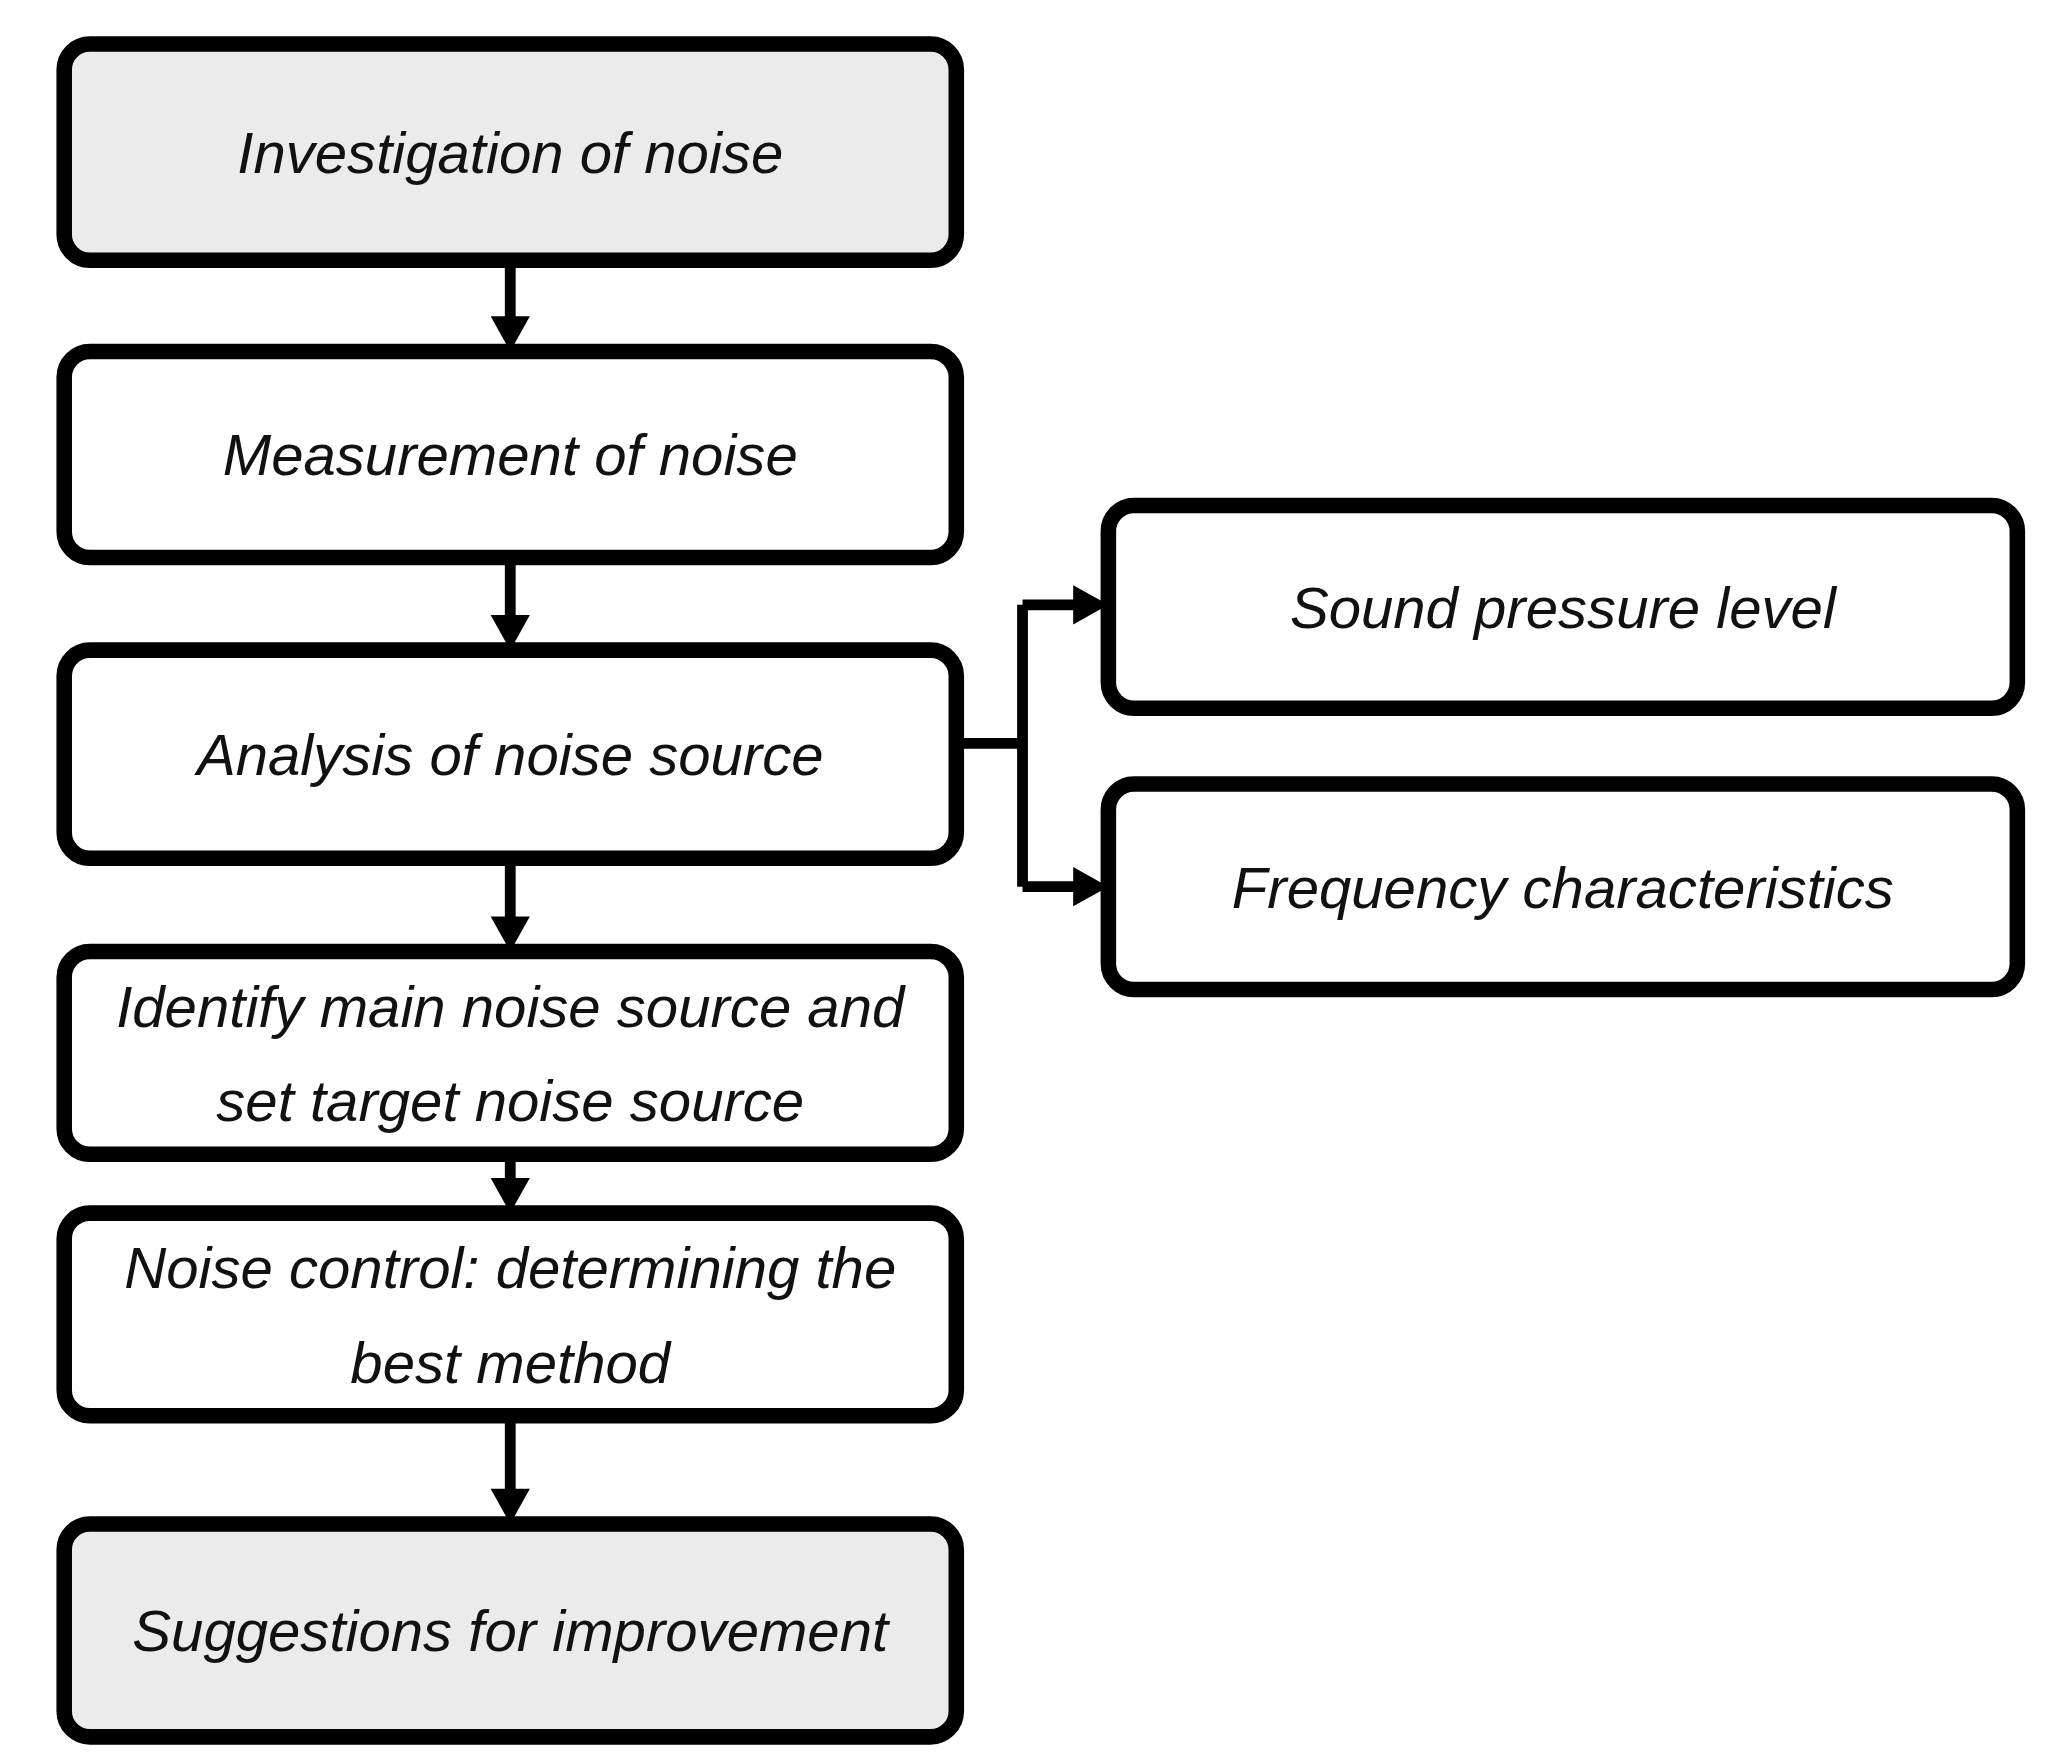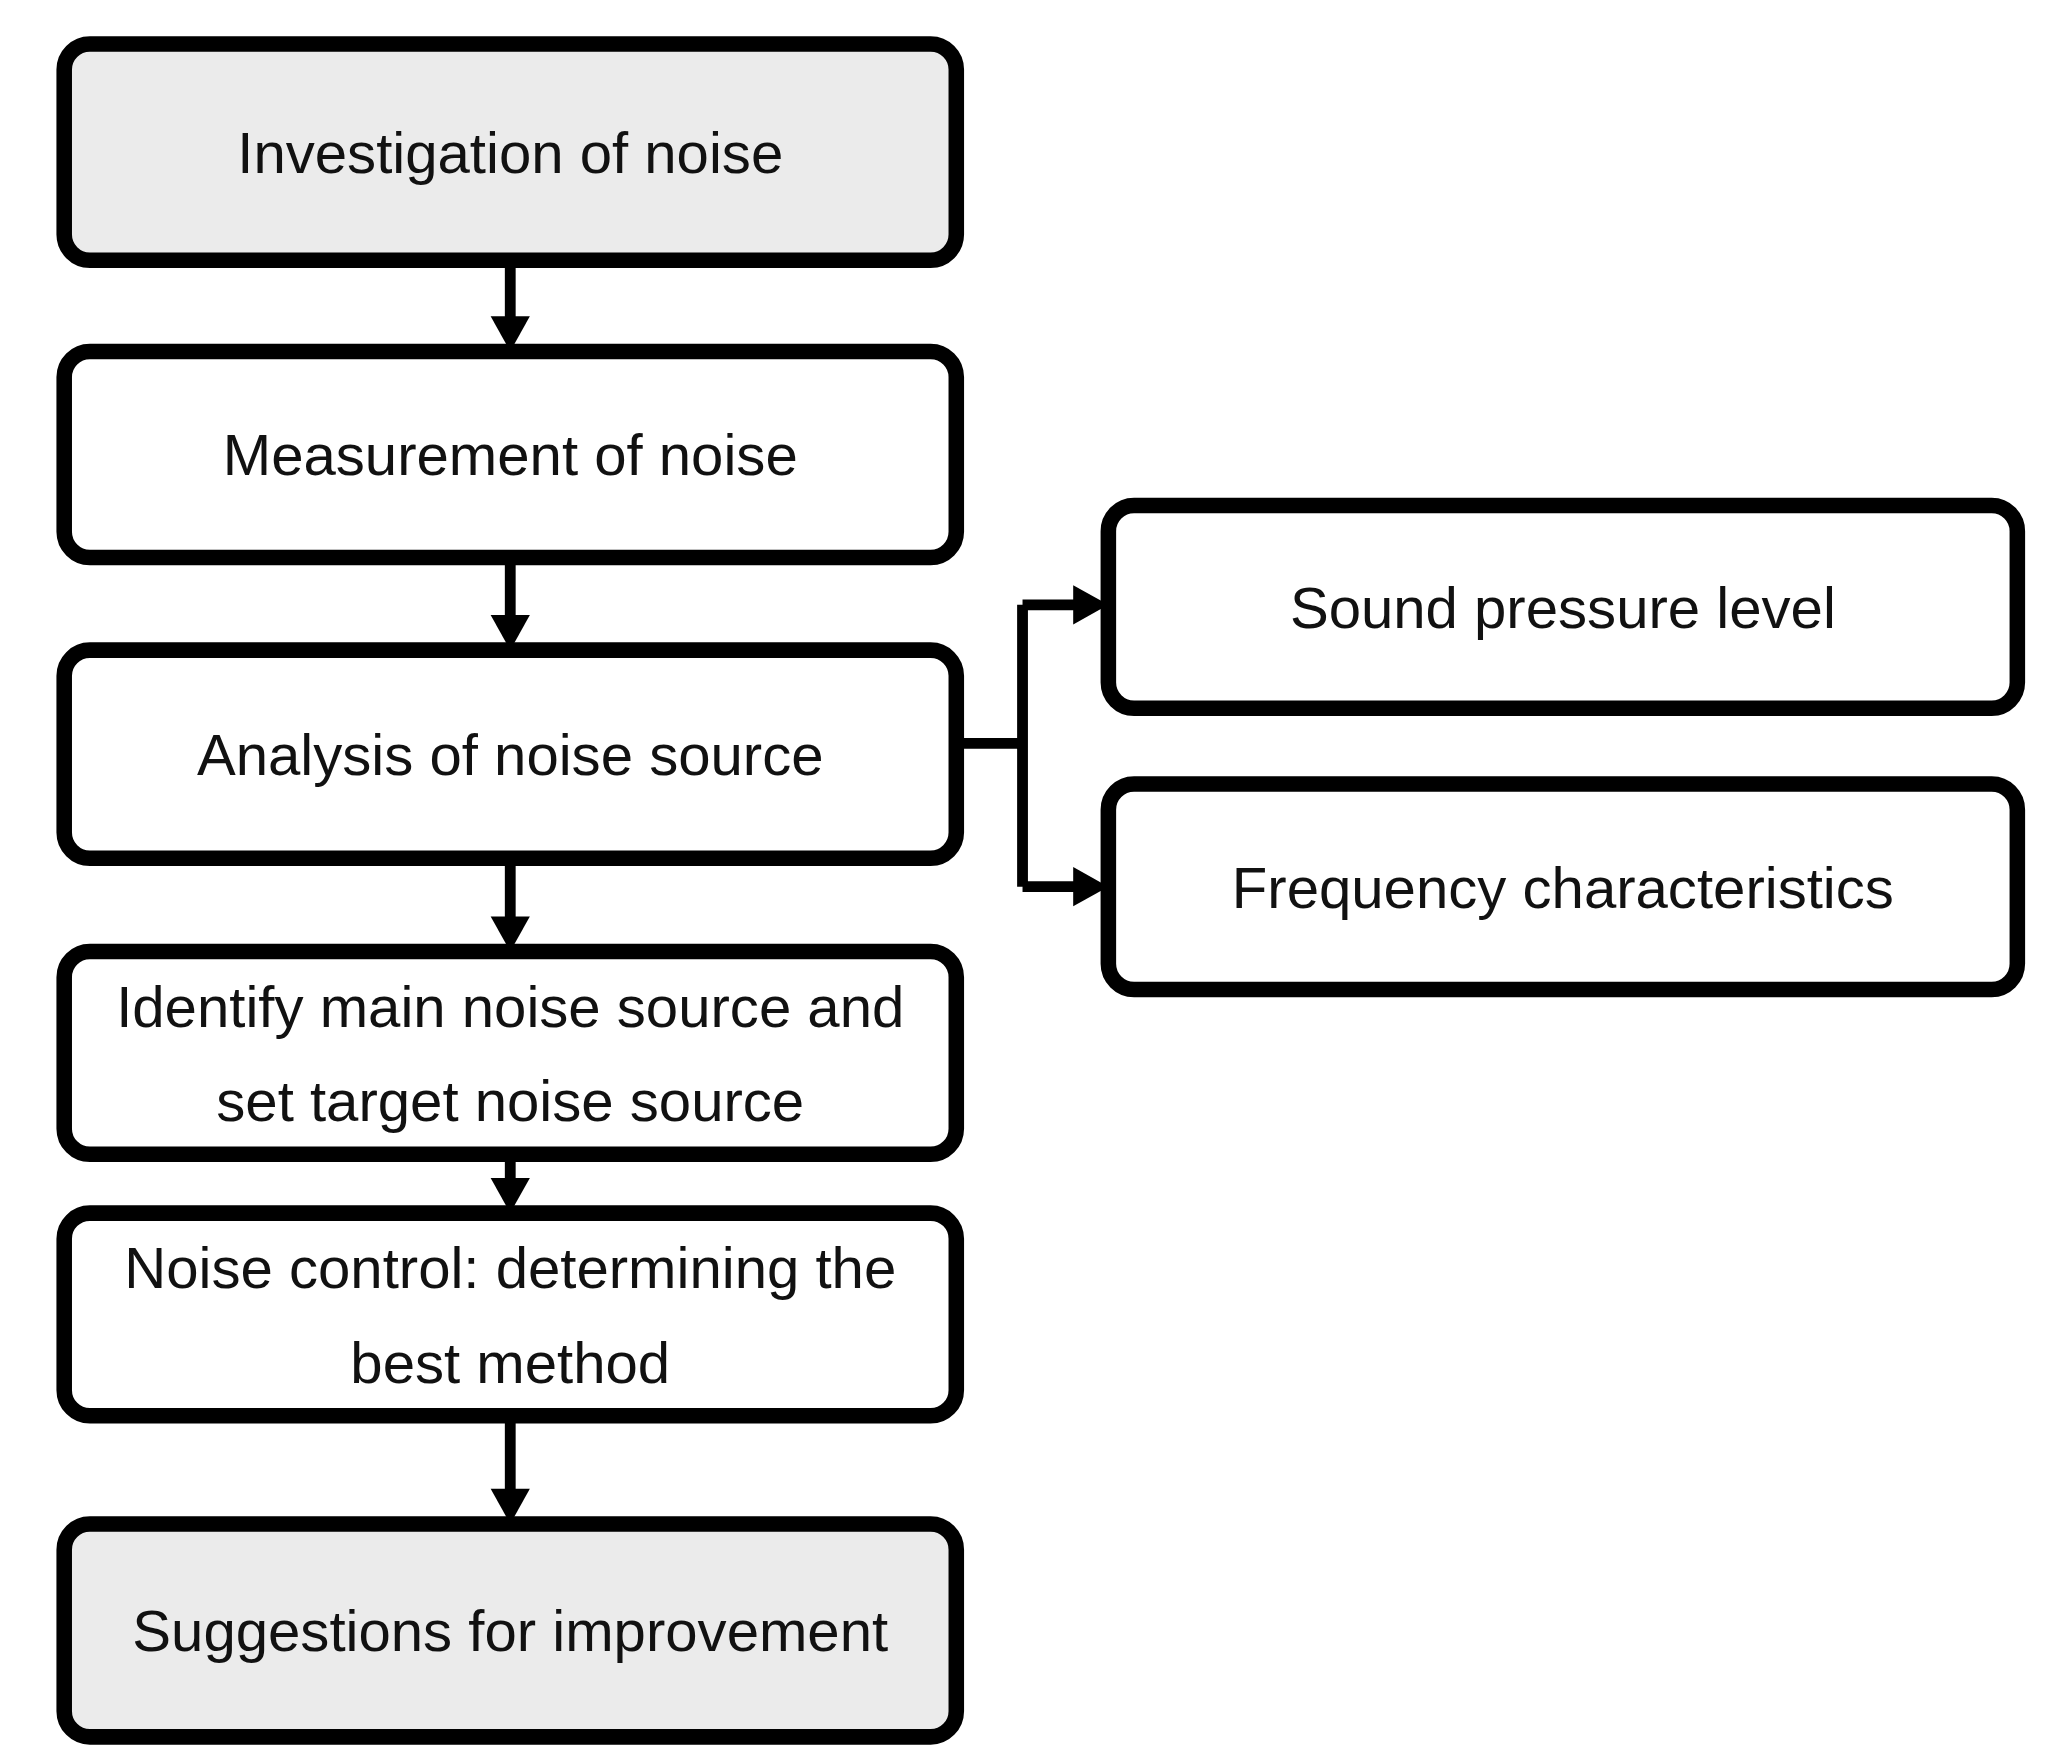--- a/index.html
+++ b/index.html
@@ -3,20 +3,21 @@
 <meta charset="utf-8">
 <style>
   html, body {
     margin: 0;
     padding: 0;
     background: #ffffff;
   }
   .canvas-wrap {
     width: 2066px;
     max-width: 100%;
+    font-style: italic;
   }
   svg {
     display: block;
     width: 100%;
     height: auto;
     background: #ffffff;
   }
   text, tspan {
     font-family: "Liberation Sans", "DejaVu Sans", sans-serif;
     dominant-baseline: central;

